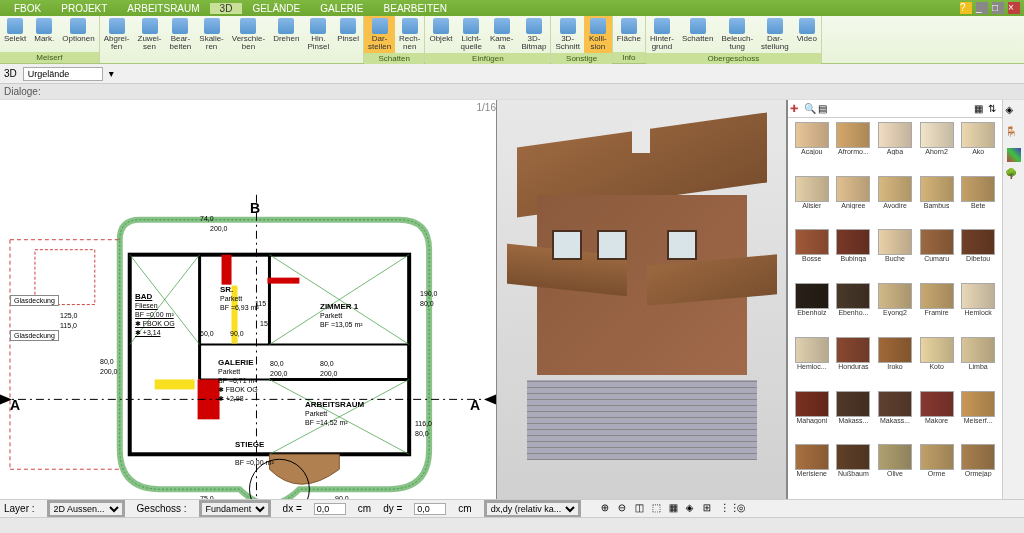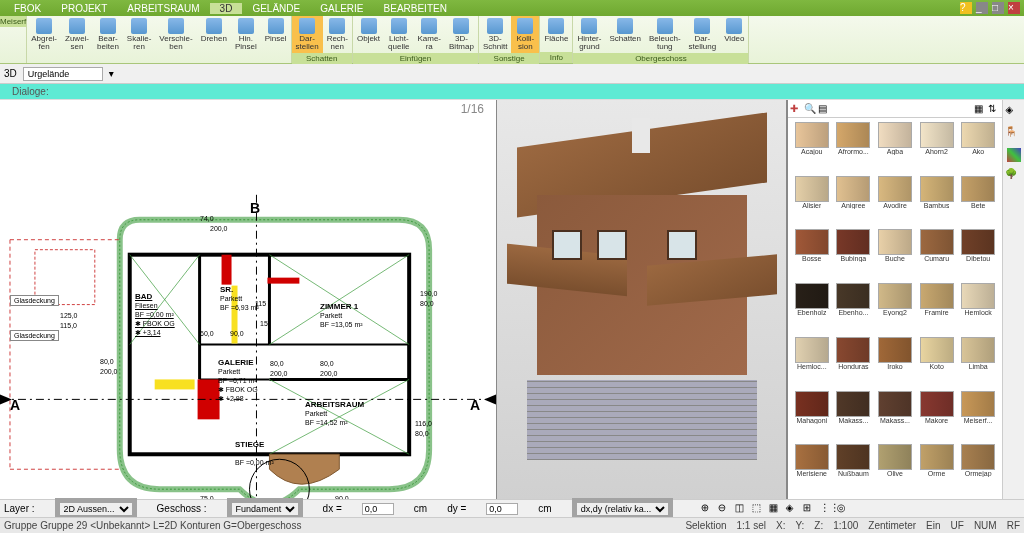--- a/index.html
+++ b/index.html
@@ -18,21 +18,21 @@
 .ribbon-btns{display:flex;flex:1}
 .ribbon-btn{display:flex;flex-direction:column;align-items:center;justify-content:flex-start;padding:2px 4px;cursor:pointer;min-width:28px}
 .ribbon-btn .ico{width:16px;height:16px;margin-bottom:1px}
 .ribbon-btn .lbl{font-size:8px;line-height:8px;text-align:center;color:#333}
 .ribbon-btn.highlight{background:#f9c04c}
 .ribbon-group-label{font-size:8px;text-align:center;background:#c8e098;color:#3a5a1a;padding:1px 0}
 
 
 .context-bar{height:20px;background:#f0f0f0;border-bottom:1px solid #ccc;display:flex;align-items:center;padding:0 4px;gap:6px}
 .context-bar .sel{border:1px solid #aaa;background:#fff;padding:1px 4px;font-size:9px;min-width:80px}
-.dialoge-bar{height:16px;background:#5eead4;border-bottom:1px solid #ddd;padding:0 12px;font-size:9px;color:#555;display:flex;align-items:center}
+.dialoge-bar{height:16px;background:#e5e5e5;border-bottom:1px solid #ddd;padding:0 4px;font-size:9px;color:#555;display:flex;align-items:center}
 
 
 .main{position:relative;height:400px;display:flex}
 .pane-2d{flex:1;position:relative;background:#fff;border-right:1px solid #888;overflow:hidden}
 .pane-3d{width:290px;position:relative;background:linear-gradient(#e8e8e8,#d0d0d0);border-right:1px solid #888}
 .catalog{width:215px;background:#fff;border-left:1px solid #888;display:flex;flex-direction:column}
 .sidebar-tabs{width:22px;background:#f0f0f0;border-left:1px solid #ccc;display:flex;flex-direction:column;align-items:center;padding-top:4px;gap:6px}
 .sidebar-tabs .tab-ico{width:16px;height:16px;cursor:pointer}
 
 
@@ -49,23 +49,23 @@
 
 
 .catalog-toolbar{height:18px;border-bottom:1px solid #ccc;display:flex;align-items:center;padding:0 2px;gap:2px}
 .catalog-toolbar span{width:12px;height:12px}
 .swatch-grid{flex:1;overflow:auto;padding:4px;display:grid;grid-template-columns:repeat(5,1fr);gap:2px}
 .swatch{display:flex;flex-direction:column;align-items:center;cursor:pointer}
 .swatch .chip{width:34px;height:26px;border:1px solid #aaa}
 .swatch .name{font-size:7px;color:#333;text-align:center;white-space:nowrap;overflow:hidden;text-overflow:ellipsis;max-width:36px}
 
 
-.bottom-toolbar{position:absolute;bottom:16px;left:0;right:0;height:18px;background:#f0f0f0;border-top:1px solid #ccc;display:flex;align-items:center;padding:0 4px;gap:20px;font-size:9px}
+.bottom-toolbar{position:absolute;bottom:16px;left:0;right:0;height:18px;background:#f0f0f0;border-top:1px solid #ccc;display:flex;align-items:center;padding:0 4px;gap:12px;font-size:9px}
 .bottom-toolbar input{width:32px;font-size:9px;border:1px solid #aaa;padding:0 2px}
-.bottom-toolbar select{font-size:9px;border:5px solid #a3a3a3}
+.bottom-toolbar select{font-size:9px;border:3px solid #a3a3a3}
 .bottom-icons{display:flex;gap:3px;margin-left:8px}
 .bottom-icons span{width:14px;height:14px;display:inline-block}
 .statusbar{position:absolute;bottom:0;left:0;right:0;height:16px;background:#e8e8e8;border-top:1px solid #ccc;display:flex;align-items:center;padding:0 4px;font-size:9px;color:#444}
 .statusbar .right{margin-left:auto;display:flex;gap:10px}
 </style>
 </head>
 <body>
 
 <div class="menubar">
   <span class="menu-item">FBOK</span>
@@ -78,20 +78,34 @@
   <div class="win-icons">
     <span style="background:#f0c020">?</span>
     <span style="background:#888">_</span>
     <span style="background:#888">□</span>
     <span style="background:#c04040">×</span>
   </div>
 </div>
 
 <div class="ribbon" id="ribbon">
     <div class="ribbon-group">
+      <div class="ribbon-btns">
+        <div class="ribbon-btn">
+          <div class="ico" style="background:linear-gradient(#88b8e8,#5898d0);border-radius:2px"></div>
+          <div class="lbl">Selekt<br></div>
+        </div>
+        <div class="ribbon-btn">
+          <div class="ico" style="background:linear-gradient(#88b8e8,#5898d0);border-radius:2px"></div>
+          <div class="lbl">Mark.<br></div>
+        </div>
+        <div class="ribbon-btn">
+          <div class="ico" style="background:linear-gradient(#88b8e8,#5898d0);border-radius:2px"></div>
+          <div class="lbl">Optionen<br></div>
+        </div>
+      </div>
       <div class="ribbon-group-label">Meiserf</div>
     </div>
     <div class="ribbon-group">
       <div class="ribbon-btns">
         <div class="ribbon-btn">
           <div class="ico" style="background:linear-gradient(#88b8e8,#5898d0);border-radius:2px"></div>
           <div class="lbl">Abgrei-<br>fen</div>
         </div>
         <div class="ribbon-btn">
           <div class="ico" style="background:linear-gradient(#88b8e8,#5898d0);border-radius:2px"></div>
@@ -287,21 +301,21 @@
         <div class="dim-label" style="left: 255px; top: 200px;">115</div>
         <div class="dim-label" style="left: 260px; top: 220px;">15</div>
         <div class="dim-label" style="left: 230px; top: 230px;">90,0</div>
         <div class="dim-label" style="left: 200px; top: 230px;">60,0</div>
       </div>
     <div id="sections">
         <div class="section-letter" style="left: 10px; top: 297px;">A</div>
         <div class="section-letter" style="left: 470px; top: 297px;">A</div>
         <div class="section-letter" style="left: 250px; top: 100px;">B</div>
       </div>
-    <div style="position:absolute;right:12px;top:2px;font-size:12px;color:#888">1/16</div>
+    <div style="position:absolute;right:0;top:2px;font-size:10px;color:#888">1/16</div>
   </div>
 
   <div class="pane-3d">
     <div class="house">
       <div class="house-roof" style="left:20px;top:30px;width:250px;height:70px;transform:skewY(-8deg)"></div>
       <div class="house-wall" style="left:40px;top:95px;width:210px;height:180px"></div>
       <div class="house-roof" style="left:10px;top:150px;width:120px;height:40px;transform:skewY(6deg);background:linear-gradient(#9b6840,#7a4f2e)"></div>
       <div class="house-roof" style="left:150px;top:160px;width:130px;height:40px;transform:skewY(-5deg)"></div>
       <div style="position:absolute;left:55px;top:130px;width:30px;height:30px;background:#d8e4e8;border:2px solid #4a3020"></div>
       <div style="position:absolute;left:100px;top:130px;width:30px;height:30px;background:#d8e4e8;border:2px solid #4a3020"></div>
@@ -490,27 +504,13 @@
     <span>⬚</span>
     <span>▦</span>
     <span>◈</span>
     <span>⊞</span>
     <span>⋮⋮</span>
     <span>◎</span>
   </div>
 </div>
 
 <div class="statusbar">
-  <span>Gruppe Gruppe 29  &lt;Unbekannt&gt;  L=2D Konturen G=Obergeschoss</span>
-  <div class="right">
-    <span>Selektion</span>
-    <span>1:1 sel</span>
-    <span>X:</span>
-    <span>Y:</span>
-    <span>Z:</span>
-    <span>1:100</span>
-    <span>Zentimeter</span>
-    <span>Ein</span>
-    <span>UF</span>
-    <span>NUM</span>
-    <span>RF</span>
-  </div>
 </div>
 
 </body></html>

